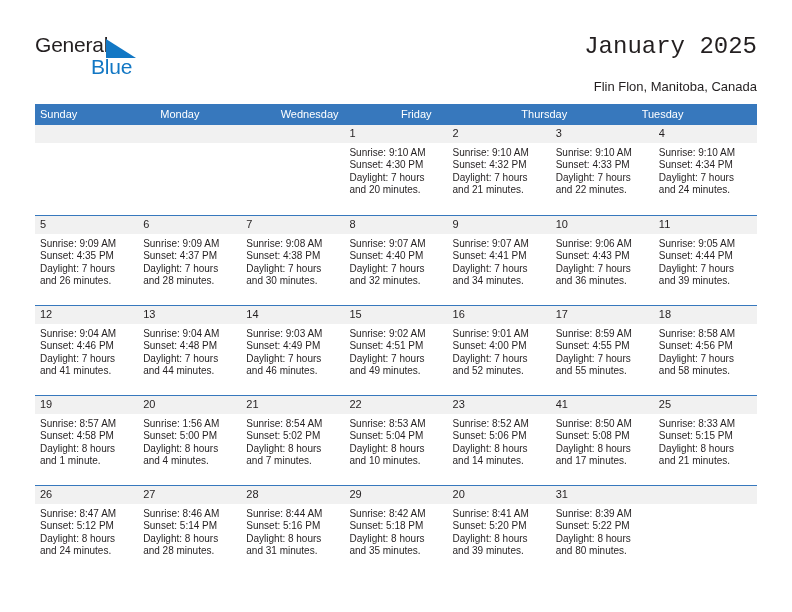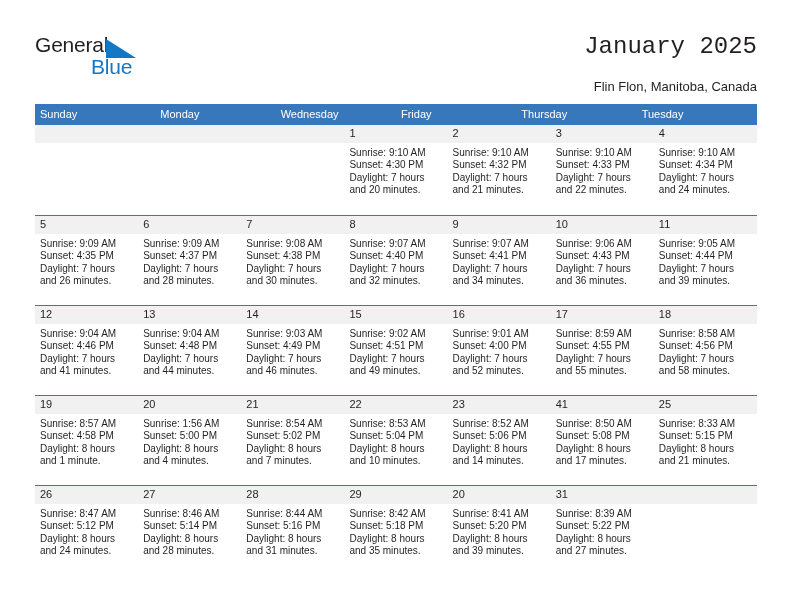--- a/index.html
+++ b/index.html
@@ -462,21 +462,21 @@
               <div>Daylight: 8 hours</div>
               <div>and 39 minutes.</div>
             </div>
           </div>
           <div class="cell">
             <div class="datenum">31</div>
             <div class="info">
               <div>Sunrise: 8:39 AM</div>
               <div>Sunset: 5:22 PM</div>
               <div>Daylight: 8 hours</div>
-              <div>and 27 minutes.</div>
+              <div>and 80 minutes.</div>
             </div>
           </div>
           <div class="cell empty">
             <div class="datenum"></div>
           </div>
         </div>
       </div>
 
   </div>
 </div>

